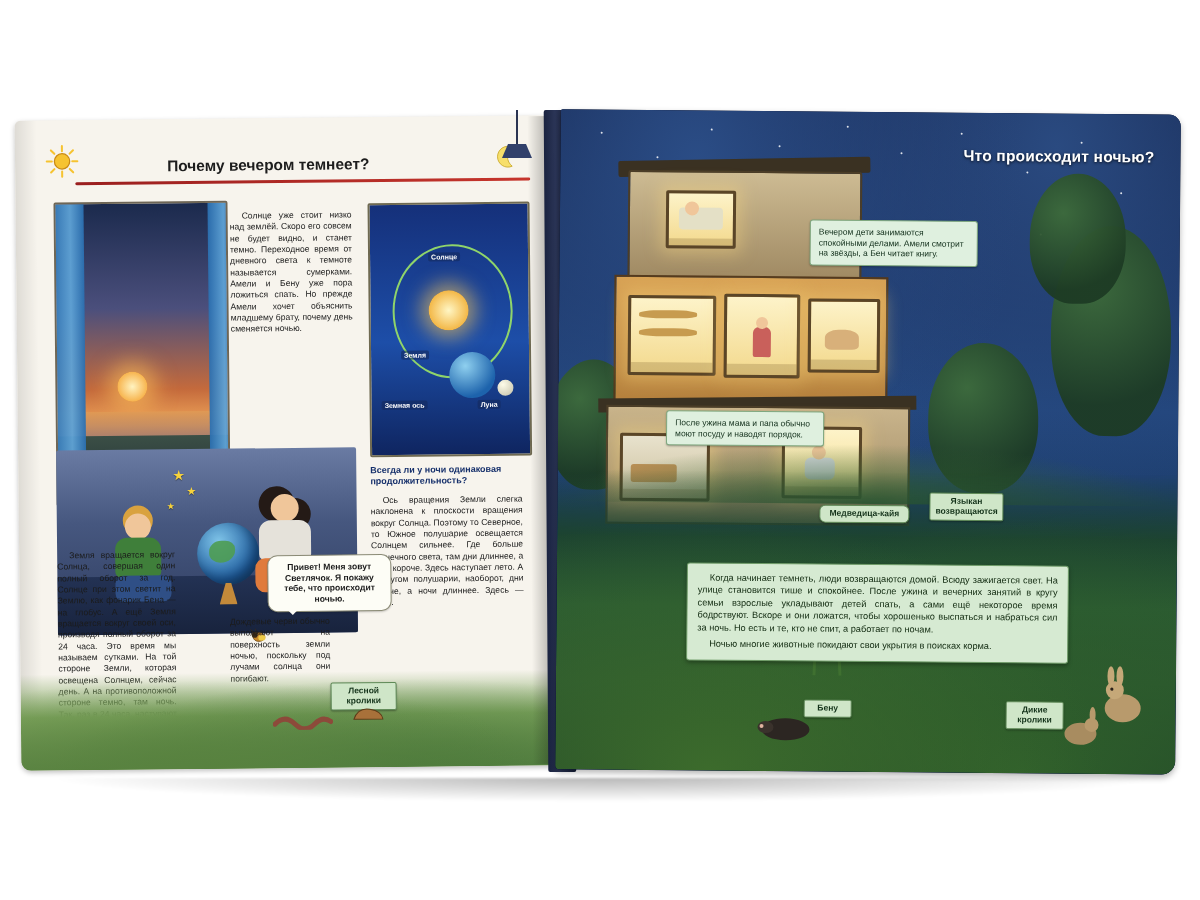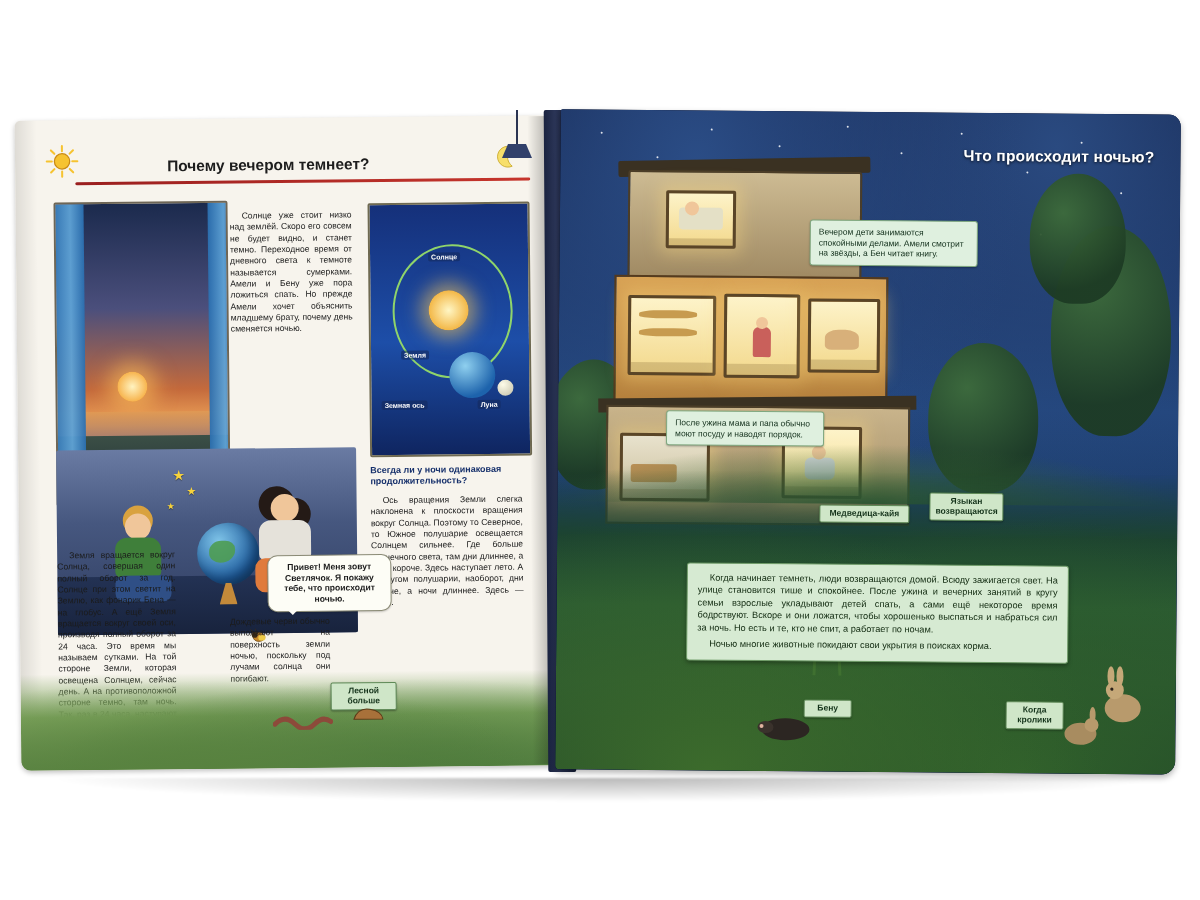--- a/index.html
+++ b/index.html
@@ -595,21 +595,21 @@
         <line x1="7" y1="5" x2="3" y2="1" stroke="#3a2a18" stroke-width="1"></line>
         <line x1="11" y1="4" x2="10" y2="0" stroke="#3a2a18" stroke-width="1"></line>
       </svg>
 
       <div class="col-text" style="left:210px; top:498px; width:100px;">
         <p style="text-indent:0;">Дождевые черви обычно выползают на поверхность земли ночью, поскольку под лучами солнца они погибают.</p>
       </div>
 
       <div id="left-garden"></div>
 
-      <div class="label" style="left:310px; top:565px; width:54px;">Лесной больше</div>
+      <div class="label" style="left:310px; top:565px; width:54px;">Лесной кролики</div>
 
       <svg class="critter" style="left:252px; top:592px; width:60px; height:20px;" viewBox="0 0 60 20">
         <path d="M2 14 q10 -10 20 0 q10 10 20 0 q8 -8 16 -2" stroke="#8c4a3a" stroke-width="5" fill="none" stroke-linecap="round"></path>
       </svg>
       <svg class="critter" style="left:330px; top:586px; width:34px; height:20px;" viewBox="0 0 34 20">
         <path d="M3 16 q4 -12 16 -10 q12 2 13 10 z" fill="#a8713a" stroke="#5c3a18" stroke-width="1"></path>
       </svg>
     </div>
   </div>
 
@@ -728,24 +728,24 @@
       <ellipse cx="21" cy="28" rx="16" ry="11" fill="#a88c60"></ellipse>
       <circle cx="32" cy="19" r="7" fill="#b89a6c"></circle>
       <ellipse cx="33" cy="9" rx="3" ry="8" fill="#b89a6c"></ellipse>
     </svg>
 
     <svg style="position:absolute; left:400px; bottom:112px; width:44px; height:26px;" viewBox="0 0 44 26">
       <ellipse cx="24" cy="16" rx="18" ry="10" fill="#6b4f35"></ellipse>
       <ellipse cx="6" cy="18" rx="7" ry="5" fill="#c7a47b"></ellipse>
     </svg>
 
-    <div class="label" style="left:262px; top:393px; width:78px;">Медведица-кайя</div>
+    <div class="label" style="left:262px; top:393px; width:78px;border-radius:6px;">Медведица-кайя</div>
     <div class="label" style="left:372px; top:380px; width:62px;">Языкан возвращаются</div>
     <div class="label" style="left:248px; top:588px; width:36px;">Бену</div>
-    <div class="label" style="left:450px; top:588px; width:46px;">Когда кролики</div>
+    <div class="label" style="left:450px; top:588px; width:46px;">Дикие кролики</div>
 
     <div id="night-body">
       <p>Когда начинает темнеть, люди возвращаются домой. Всюду зажигается свет. На улице становится тише и спокойнее. После ужина и вечерних занятий в кругу семьи взрослые укладывают детей спать, а сами ещё некоторое время бодрствуют. Вскоре и они ложатся, чтобы хорошенько выспаться и набраться сил за ночь. Но есть и те, кто не спит, а работает по ночам.</p>
       <p>Ночью многие животные покидают свои укрытия в поисках корма.</p>
     </div>
   </div>
 
   <div id="lamp-cord"></div>
   <div id="lamp-shade"></div>
 

